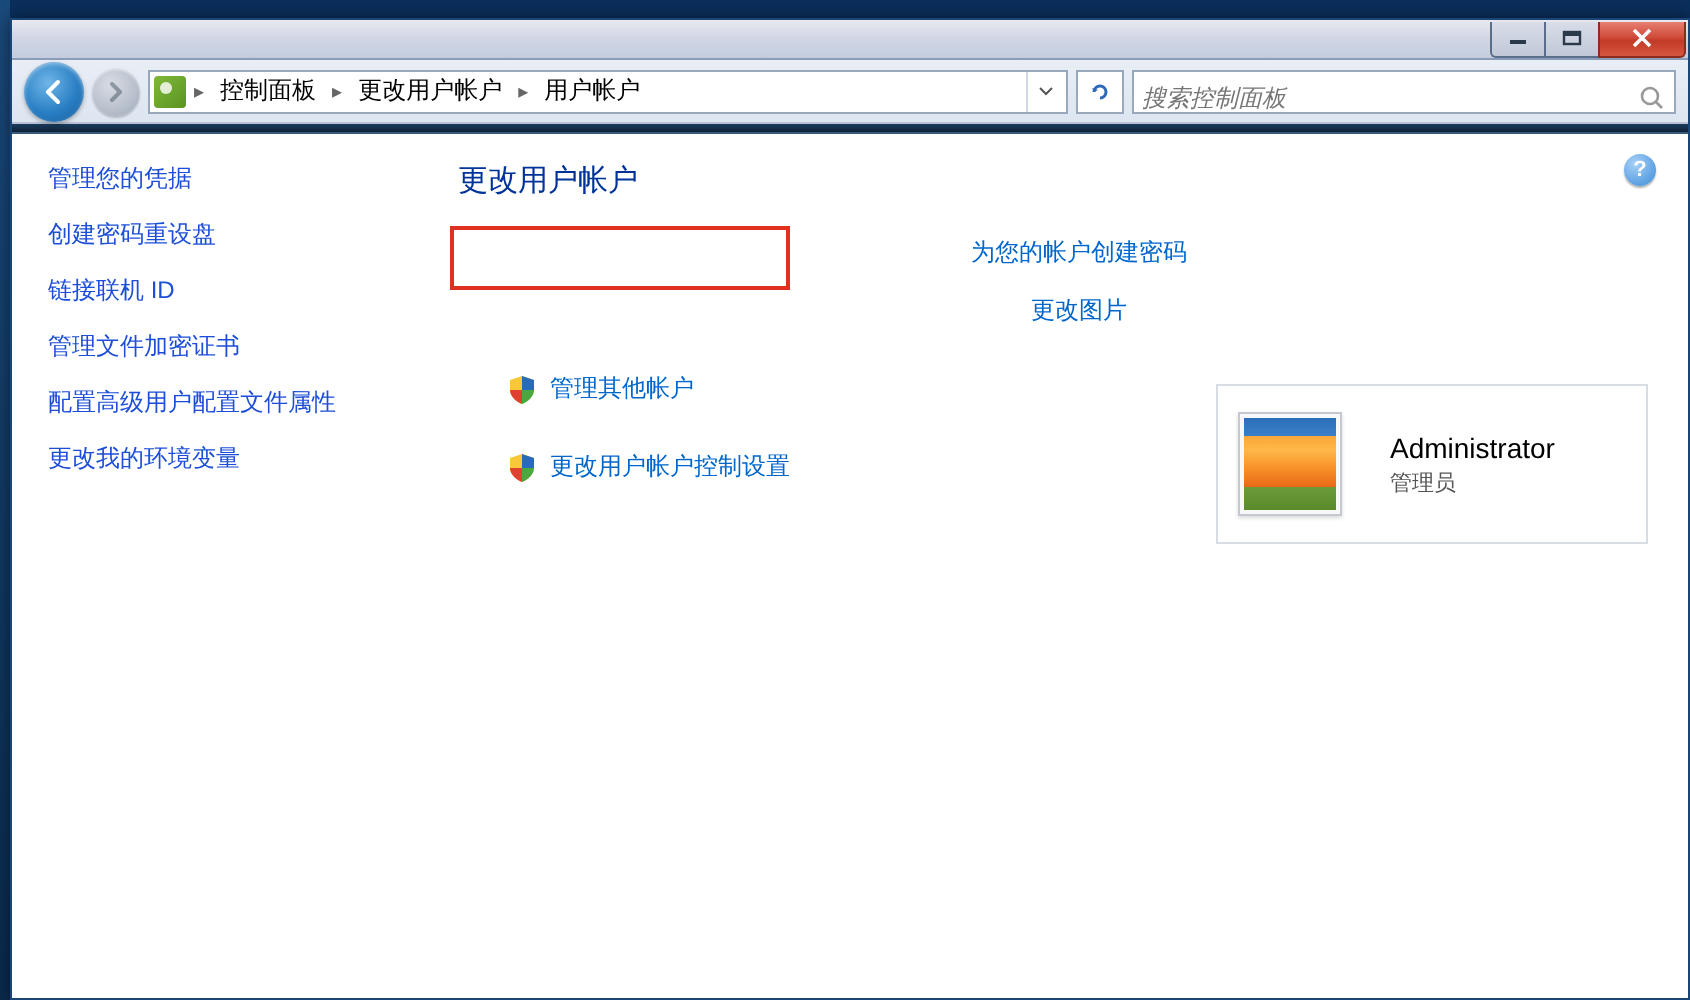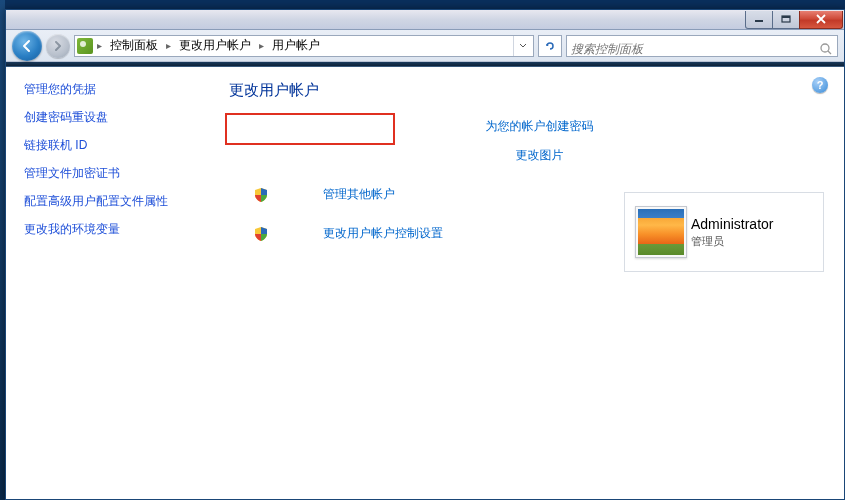--- a/index.html
+++ b/index.html
@@ -38,23 +38,23 @@
   .side-link { display: block; color: #1d4ed8; font-size: 12px; margin-bottom: 11px; cursor: pointer; }
   
   .main { flex: 1; padding: 14px 18px; position: relative; }
   .help-icon { position: absolute; right: 16px; top: 10px; width: 16px; height: 16px; border-radius: 50%; background: radial-gradient(circle at 35% 30%, #a8d0f8, #3a8cd8); color: #fff; font-size: 11px; font-weight: bold; display: flex; align-items: center; justify-content: center; box-shadow: 0 1px 1px rgba(0,0,0,0.3); }
   .main-title { color: #003399; font-size: 15px; margin-bottom: 18px; }
   .task-list { margin-left: 24px; }
   .task-link { display: block; color: #0066cc; font-size: 12px; margin-bottom: 12px; cursor: pointer; text-align: center; }
   .task-highlight { position: absolute; left: 225px; top: 113px; width: 170px; height: 32px; border: 2px solid #e03020; pointer-events: none; }
   .task-icon-row { display: flex; align-items: center; gap: 6px; margin-bottom: 10px; margin-top: 22px; }
   .shield { width: 16px; height: 16px; }
-  .task-icon-row .task-link { margin-bottom: 0; margin-left: 48px; }
+  .task-icon-row .task-link { margin-bottom: 0; }
   
-  .account-box { position: absolute; right: 20px; top: 125px; width: 200px; height: 80px; border: 1px solid #d8dde4; background: #fff; padding: 10px; display: flex; align-items: center; gap: 4px; }
+  .account-box { position: absolute; right: 20px; top: 125px; width: 216px; height: 80px; border: 1px solid #d8dde4; background: #fff; padding: 10px; display: flex; align-items: center; gap: 24px; }
   .avatar-frame { width: 52px; height: 52px; border: 1px solid #c4c8d0; background: #f8f8f8; padding: 2px; box-shadow: 0 1px 2px rgba(0,0,0,0.15); }
   .avatar-img { width: 100%; height: 100%; background: linear-gradient(180deg, #2a6fb8 0%, #3a7fc8 20%, #f8a838 20%, #ffb848 35%, #f89028 55%, #e86818 75%, #6a9a3a 75%, #5a8a2a 100%); }
   .account-name { font-size: 14px; color: #000; margin-bottom: 2px; }
   .account-role { font-size: 11px; color: #555; }
   
   .desktop-left { position: absolute; left: 0; top: 0; width: 5px; height: 500px; background: linear-gradient(180deg, #1a4a7c, #0a2a4c); }
 </style>
 </head>
 <body>
 

